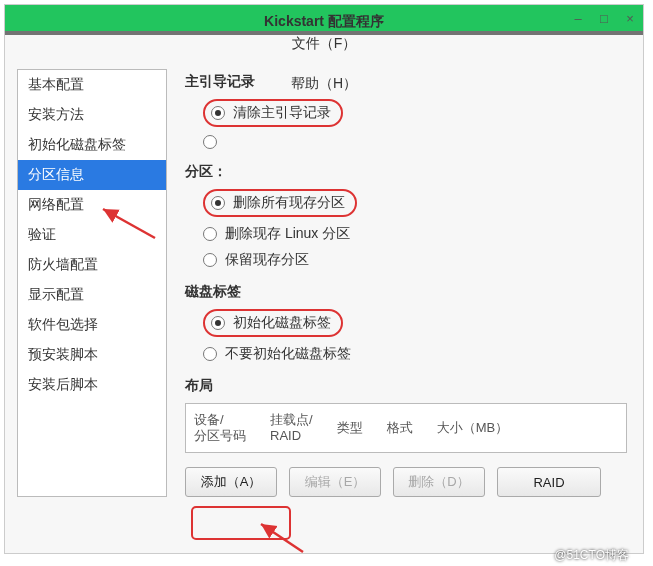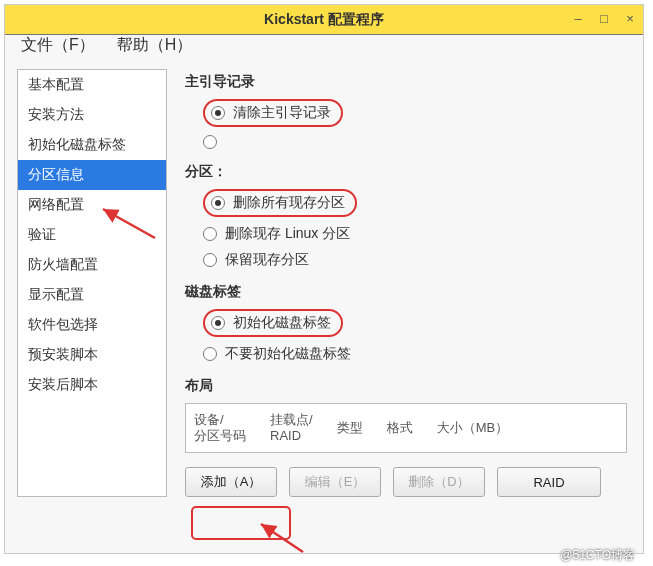--- a/index.html
+++ b/index.html
@@ -1,41 +1,41 @@
 <!DOCTYPE html>
 <html><head>
 <meta charset="utf-8">
 <style>
   * { box-sizing: border-box; font-family: "Helvetica Neue", Arial, "Microsoft YaHei", sans-serif; }
   body { margin:0; background:#fff; width:653px; height:566px; overflow:hidden; position:relative; }
   .window { width:640px; height:550px; margin:4px; border:1px solid #ccc; background:#f7f7f7; position:relative; }
-  .titlebar { height:30px; background:#fde047; border-bottom:1px solid #737373; display:flex; align-items:center; justify-content:center; position:relative; }
+  .titlebar { height:30px; background:#22c55e; border-bottom:4px solid #737373; display:flex; align-items:flex-end; justify-content:center; position:relative; }
   .titlebar .title { font-size:14px; font-weight:bold; color:#333; }
   .title-controls { position:absolute; right:6px; top:6px; display:flex; gap:12px; font-size:13px; color:#555; }
   .title-controls span { width:14px; text-align:center; cursor:default; }
-  .menubar { height:26px; display:flex; align-items:flex-start; gap:22px; padding:0 16px; font-size:16px; color:#333; }
+  .menubar { height:26px; display:flex; align-items:center; gap:22px; padding:0 16px; font-size:14px; color:#333;flex-direction:column; }
   .main { display:flex; padding:8px 10px 10px 12px; gap:12px; }
   .sidebar { width:150px; border:1px solid #bbb; background:#fff; }
   .sidebar-item { padding:6px 10px; font-size:14px; color:#333; cursor:default; }
   .sidebar-item.selected { background:#2a7ae2; color:#fff; }
   .highlight-add { position:absolute; border:2px solid #d33; border-radius:5px; pointer-events:none; }
   .content { flex:1; padding:0 6px; font-size:14px; color:#333; }
   .section-title { font-weight:bold; margin:4px 0 8px 0; }
   .opt-row { display:flex; align-items:center; gap:8px; margin:4px 0 8px 18px; }
   .radio { width:14px; height:14px; border:1px solid #777; border-radius:50%; display:inline-flex; align-items:center; justify-content:center; background:#fff; }
   .radio.sel::after { content:""; width:6px; height:6px; background:#333; border-radius:50%; }
   .hl { border:2px solid #d33; border-radius:14px; display:inline-flex; align-items:center; gap:8px; padding:3px 10px 3px 6px; }
   .layout-box { border:1px solid #bbb; background:#fff; height:50px; display:flex; align-items:center; padding:4px 8px; gap:24px; margin-top:6px; }
   .layout-col { font-size:13px; color:#555; line-height:1.2; }
   .buttons { display:flex; gap:12px; margin-top:14px; }
   .btn { flex:0 0 auto; min-width:92px; height:30px; border:1px solid #aaa; background:linear-gradient(#fafafa,#e8e8e8); display:flex; align-items:center; justify-content:center; font-size:13px; color:#555; border-radius:3px; }
   .btn.enabled { color:#222; }
   .btn.disabled { color:#a8a8a8; }
   .btn.raid { min-width:104px; }
-  .watermark { position:absolute; right:18px; bottom:2px; font-size:12px; color:#fff; text-shadow:0 0 3px #000; }
+  .watermark { position:absolute; right:24px; bottom:2px; font-size:12px; color:#fff; text-shadow:0 0 3px #000; }
   .arrow { position:absolute; pointer-events:none; }
 </style>
 </head>
 <body>
 
 <div class="window">
 
   <div class="titlebar">
     <span class="title">Kickstart 配置程序</span>
     <div class="title-controls">

